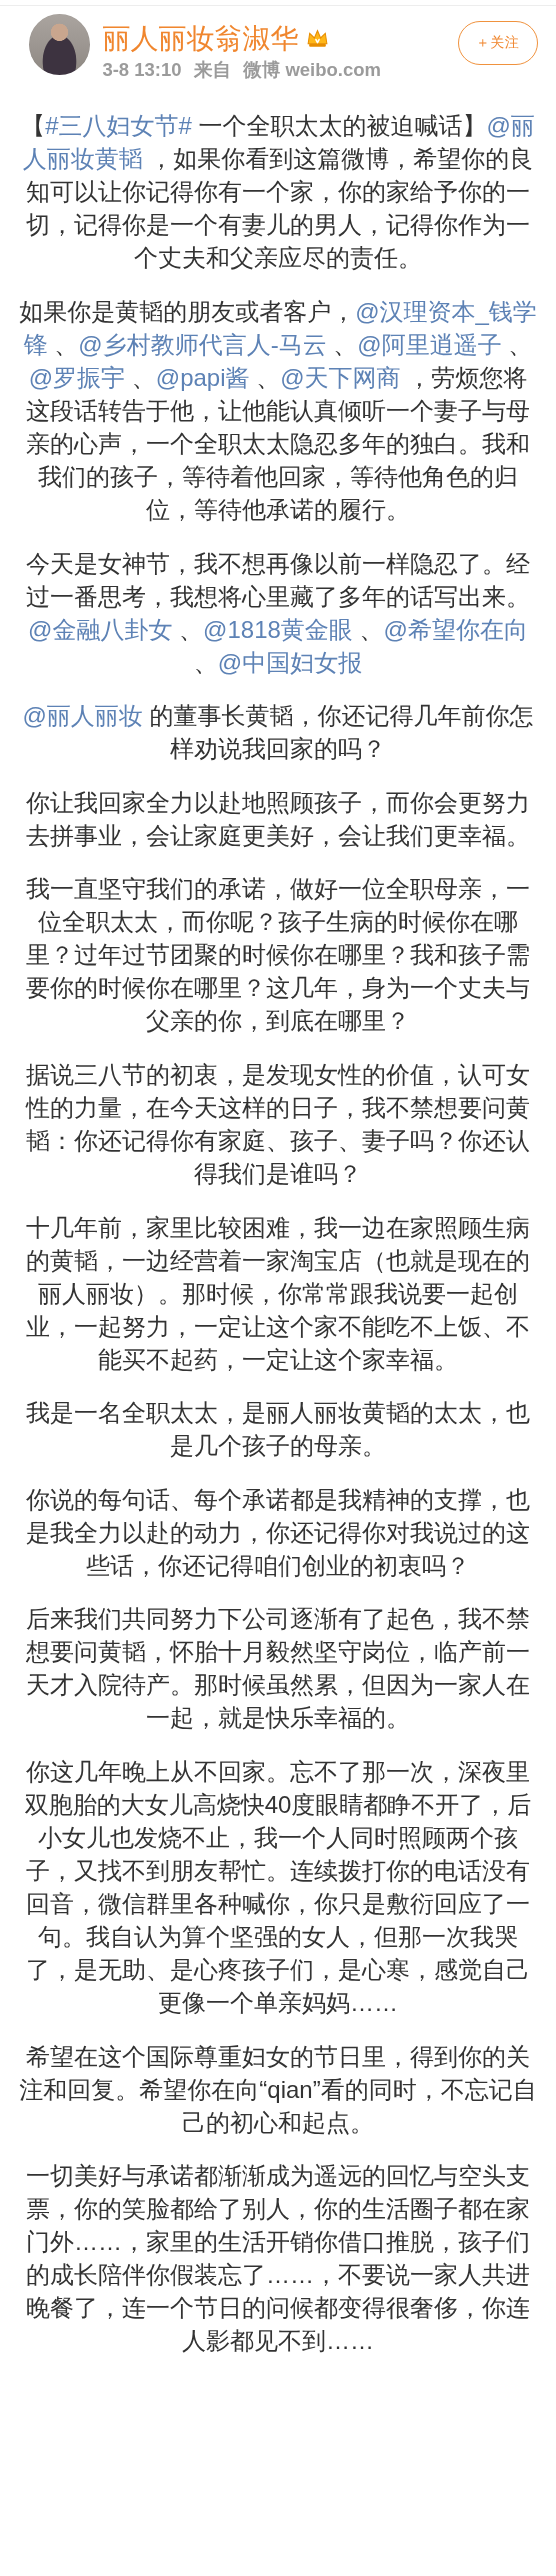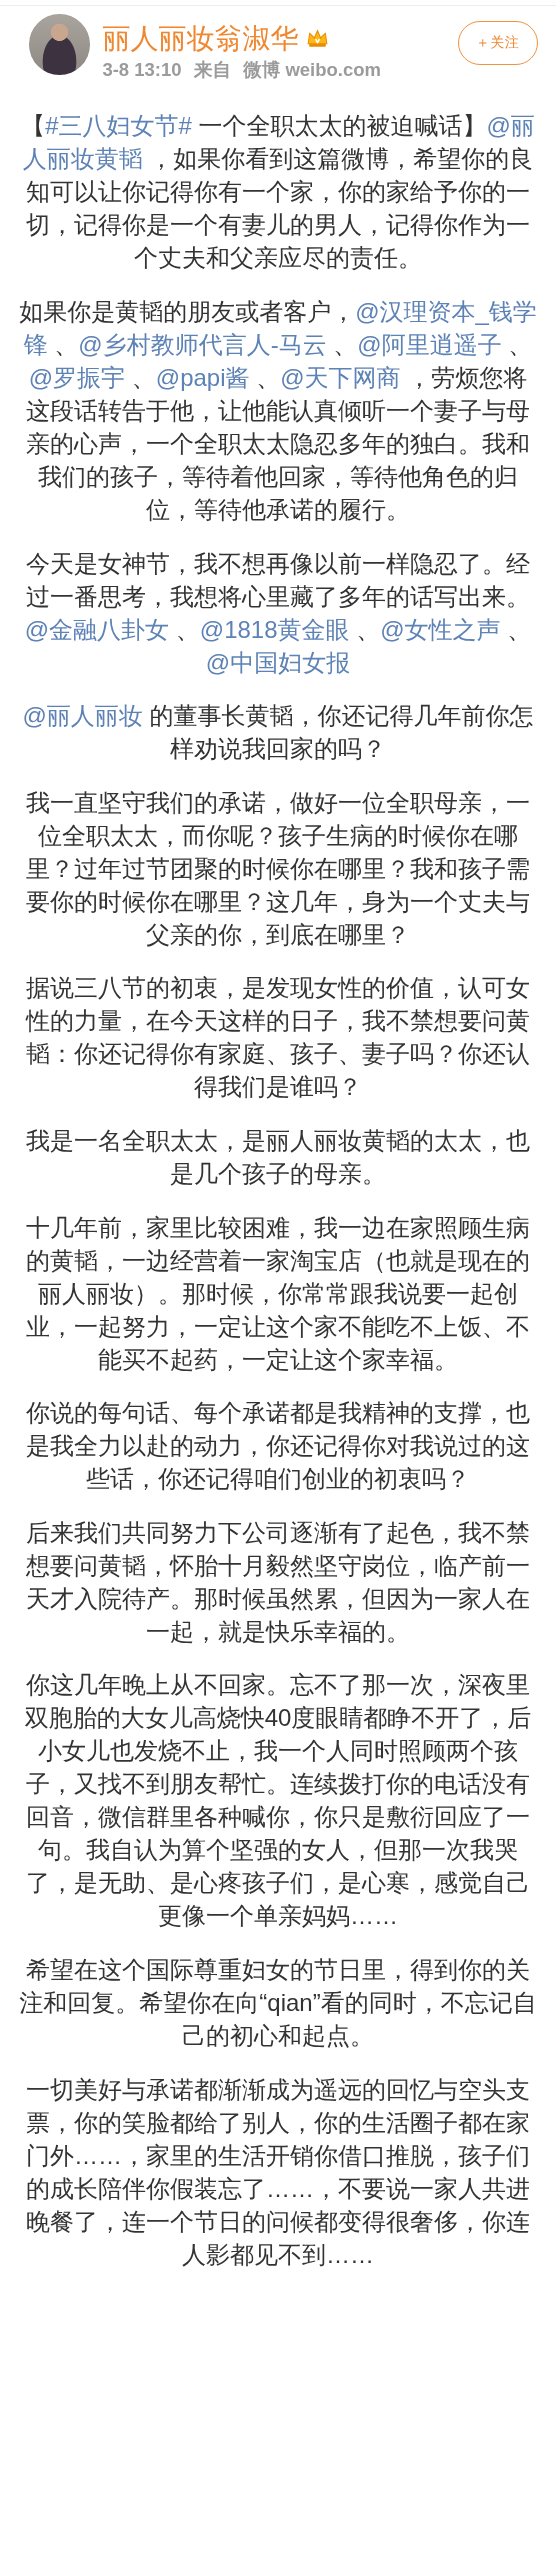--- a/index.html
+++ b/index.html
@@ -132,26 +132,27 @@
         <span>微博 weibo.com</span>
       </div>
     </div>
 
     <button class="follow-btn">＋关注</button>
   </header>
 
   <main class="post-body" id="post-content">
       <p class="para"><span>【</span><a class="lnk">#三八妇女节#</a><span> 一个全职太太的被迫喊话】</span><a class="lnk">@丽人丽妆黄韬</a><span> ，如果你看到这篇微博，希望你的良知可以让你记得你有一个家，你的家给予你的一切，记得你是一个有妻儿的男人，记得你作为一个丈夫和父亲应尽的责任。</span></p>
       <p class="para"><span>如果你是黄韬的朋友或者客户，</span><a class="lnk">@汉理资本_钱学锋</a><span> 、</span><a class="lnk">@乡村教师代言人-马云</a><span> 、</span><a class="lnk">@阿里逍遥子</a><span> 、</span><a class="lnk">@罗振宇</a><span> 、</span><a class="lnk">@papi酱</a><span> 、</span><a class="lnk">@天下网商</a><span> ，劳烦您将这段话转告于他，让他能认真倾听一个妻子与母亲的心声，一个全职太太隐忍多年的独白。我和我们的孩子，等待着他回家，等待他角色的归位，等待他承诺的履行。</span></p>
-      <p class="para"><span>今天是女神节，我不想再像以前一样隐忍了。经过一番思考，我想将心里藏了多年的话写出来。</span><a class="lnk">@金融八卦女</a><span> 、</span><a class="lnk">@1818黄金眼</a><span> 、</span><a class="lnk">@女性之声</a><span> 、</span><a class="lnk">@中国妇女报</a></p>
+      <p class="para"><span>今天是女神节，我不想再像以前一样隐忍了。经过一番思考，我想将心里藏了多年的话写出来。</span><a class="lnk">@金融八卦女</a><span> 、</span><a class="lnk">@1818黄金眼</a><span> 、</span><a class="lnk">@希望你在向</a><span> 、</span><a class="lnk">@中国妇女报</a></p>
       <p class="para"><a class="lnk">@丽人丽妆</a><span> 的董事长黄韬，你还记得几年前你怎样劝说我回家的吗？</span></p>
+      <p class="para"><span>你让我回家全力以赴地照顾孩子，而你会更努力去拼事业，会让家庭更美好，会让我们更幸福。</span></p>
       <p class="para"><span>我一直坚守我们的承诺，做好一位全职母亲，一位全职太太，而你呢？孩子生病的时候你在哪里？过年过节团聚的时候你在哪里？我和孩子需要你的时候你在哪里？这几年，身为一个丈夫与父亲的你，到底在哪里？</span></p>
       <p class="para"><span>据说三八节的初衷，是发现女性的价值，认可女性的力量，在今天这样的日子，我不禁想要问黄韬：你还记得你有家庭、孩子、妻子吗？你还认得我们是谁吗？</span></p>
+      <p class="para"><span>十几年前，家里比较困难，我一边在家照顾生病的黄韬，一边经营着一家淘宝店（也就是现在的丽人丽妆）。那时候，你常常跟我说要一起创业，一起努力，一定让这个家不能吃不上饭、不能买不起药，一定让这个家幸福。</span></p>
       <p class="para"><span>我是一名全职太太，是丽人丽妆黄韬的太太，也是几个孩子的母亲。</span></p>
-      <p class="para"><span>十几年前，家里比较困难，我一边在家照顾生病的黄韬，一边经营着一家淘宝店（也就是现在的丽人丽妆）。那时候，你常常跟我说要一起创业，一起努力，一定让这个家不能吃不上饭、不能买不起药，一定让这个家幸福。</span></p>
       <p class="para"><span>你说的每句话、每个承诺都是我精神的支撑，也是我全力以赴的动力，你还记得你对我说过的这些话，你还记得咱们创业的初衷吗？</span></p>
       <p class="para"><span>后来我们共同努力下公司逐渐有了起色，我不禁想要问黄韬，怀胎十月毅然坚守岗位，临产前一天才入院待产。那时候虽然累，但因为一家人在一起，就是快乐幸福的。</span></p>
       <p class="para"><span>你这几年晚上从不回家。忘不了那一次，深夜里双胞胎的大女儿高烧快40度眼睛都睁不开了，后小女儿也发烧不止，我一个人同时照顾两个孩子，又找不到朋友帮忙。连续拨打你的电话没有回音，微信群里各种喊你，你只是敷衍回应了一句。我自认为算个坚强的女人，但那一次我哭了，是无助、是心疼孩子们，是心寒，感觉自己更像一个单亲妈妈……</span></p>
       <p class="para"><span>希望在这个国际尊重妇女的节日里，得到你的关注和回复。希望你在向“qian”看的同时，不忘记自己的初心和起点。</span></p>
       <p class="para"><span>一切美好与承诺都渐渐成为遥远的回忆与空头支票，你的笑脸都给了别人，你的生活圈子都在家门外……，家里的生活开销你借口推脱，孩子们的成长陪伴你假装忘了……，不要说一家人共进晚餐了，连一个节日的问候都变得很奢侈，你连人影都见不到……</span></p>
     </main>
 
 </div>
 
 

